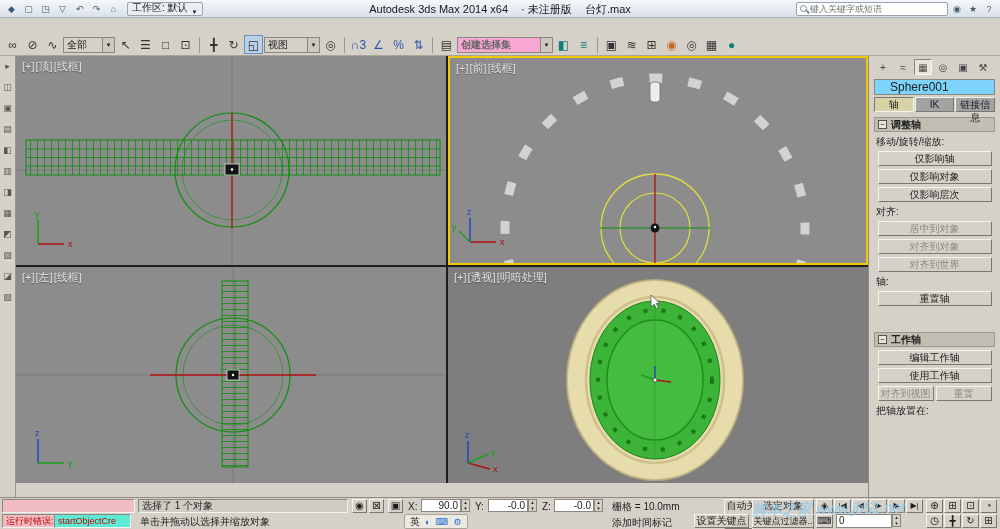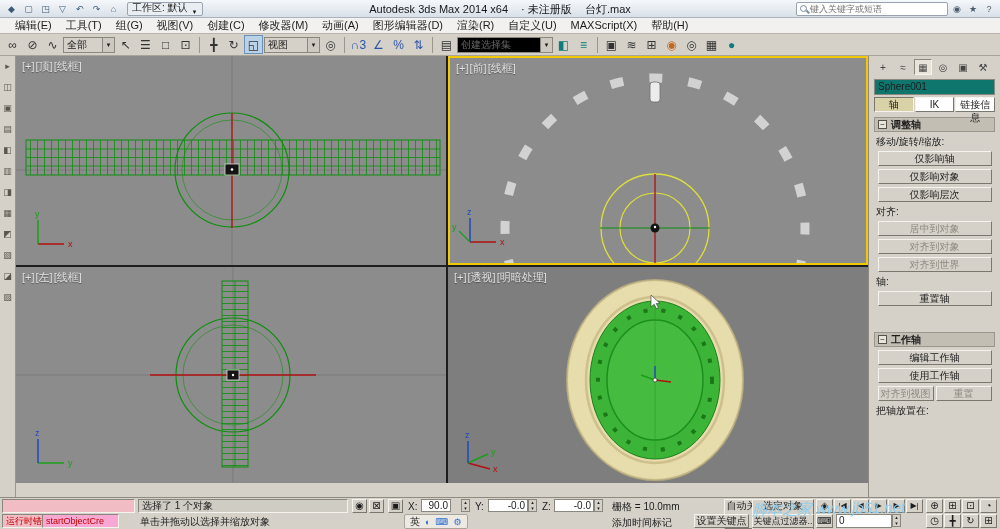--- a/index.html
+++ b/index.html
@@ -33,21 +33,21 @@
   
   .toolbar { position:absolute; left:0; top:34px; width:1000px; height:22px; background:#d5d1c9;
     border-bottom:1px solid #a8a49a; display:flex; align-items:center; padding:0 3px; gap:1px; }
   .tb-icon { width:19px; height:19px; border:1px solid transparent; display:flex; align-items:center;
     justify-content:center; font-size:12px; color:#333; flex:0 0 auto; }
   .tb-icon.c-blue { color:#2a55a8; } .tb-icon.c-teal { color:#0c7c7c; } .tb-icon.c-orange { color:#c06820; }
   .tb-icon.active { background:#bad2e8; border:1px solid #6a92b8; }
   .tb-sep { width:1px; height:16px; background:#9a968c; margin:0 3px; flex:0 0 auto; }
   .combo { height:16px; background:#d5d1c9; border:1px solid #8a877e; display:flex; align-items:center;
     font-size:10px; padding-left:3px; position:relative; flex:0 0 auto; }
-  .combo.white { background:#000000; }
+  .combo.white { background:#f9a8d4;font-weight:bold; }
   .combo .arrow { width:12px; height:14px; background:#cdc9c0; border-left:1px solid #8a877e;
     display:flex; align-items:center; justify-content:center; font-size:6px; margin-left:auto; }
 
   
   .leftdock { position:absolute; left:0; top:56px; width:16px; height:441px; background:#d5d1c9;
     border-right:1px solid #9a968c; display:flex; flex-direction:column; align-items:center; padding-top:4px; gap:9px; }
   .dock-icon { width:12px; height:12px; font-size:9px; line-height:12px; text-align:center; color:#5a564c; }
 
   
   .vp-wrap { position:absolute; left:16px; top:56px; width:852px; height:427px; background:#1e1e1e; }
@@ -59,24 +59,24 @@
   .vp-label { position:absolute; left:6px; top:3px; color:#e2e2e2; font-size:11px; z-index:5; text-shadow:0 1px 1px rgba(0,0,0,.4); }
   .vp-label span { margin-right:1px; }
   .viewport svg { position:absolute; left:0; top:0; }
 
   
   .cpanel { position:absolute; left:868px; top:56px; width:132px; height:441px; background:#d5d1c9;
     border-left:1px solid #8f8b81; padding:2px 5px; }
   .cp-tabs { display:flex; gap:2px; height:18px; align-items:center; }
   .cp-tab { width:18px; height:16px; text-align:center; font-size:10px; line-height:15px; color:#444; border:1px solid transparent; }
   .cp-tab.active { background:#e8e4da; border:1px solid; border-color:#8a877e #f5f3ee #f5f3ee #8a877e; }
-  .cp-name { height:16px; background:#0f766e; border:1px solid #8a877e; font-size:10px; line-height:14px; padding:0 3px; margin:3px 0 2px; }
+  .cp-name { height:16px; background:#7dd3fc; border:1px solid #8a877e; font-size:12px; line-height:14px; padding:0 15px; margin:3px 0 2px; }
   .cp-subtabs { display:flex; gap:1px; margin:2px 0 2px; }
   .cp-subtab { flex:1; height:15px; line-height:13px; text-align:center; font-size:10px; border:1px solid;
-    border-color:#f5f3ee #7a776e #7a776e #f5f3ee; background:#ffffff; }
+    border-color:#f5f3ee #7a776e #7a776e #f5f3ee; background:#a3a3a3; }
   .cp-subtab.active { background:#d9d2a6; border-color:#7a776e #f5f3ee #f5f3ee #7a776e; }
   .rollout { height:15px; background:#c2beb4; border:1px solid #9a968c; display:flex; align-items:center;
     font-size:10px; font-weight:bold; margin:5px 0 3px; padding:0 3px; gap:4px; }
   .rollout .minus { width:9px; height:9px; border:1px solid #55524a; background:#e8e5dd; font-size:8px;
     line-height:7px; text-align:center; font-weight:normal; }
   .cp-label { font-size:10px; margin:3px 0 2px 2px; }
   .cp-btn { display:block; width:114px; margin:0 auto 3px; height:15px; line-height:13px; text-align:center;
     font-size:10px; border:1px solid; border-color:#f5f3ee #7a776e #7a776e #f5f3ee; background:#d5d1c9; }
   .cp-btn.disabled { color:#8e8a80; }
   .cp-row { display:flex; width:114px; margin:0 auto 3px; gap:2px; }
@@ -135,34 +135,20 @@
     </div>
     <div class="search-box">
       <span class="lens"></span>
       <input placeholder="键入关键字或短语" style="">
     </div>
     <span class="info-icon">◉</span>
     <span class="info-icon">★</span>
     <span class="info-icon">?</span>
   </div>
 
-  <div class="menubar">
-    <span class="menu-item">编辑(E)</span>
-    <span class="menu-item">工具(T)</span>
-    <span class="menu-item">组(G)</span>
-    <span class="menu-item">视图(V)</span>
-    <span class="menu-item">创建(C)</span>
-    <span class="menu-item">修改器(M)</span>
-    <span class="menu-item">动画(A)</span>
-    <span class="menu-item">图形编辑器(D)</span>
-    <span class="menu-item">渲染(R)</span>
-    <span class="menu-item">自定义(U)</span>
-    <span class="menu-item">MAXScript(X)</span>
-    <span class="menu-item">帮助(H)</span>
-  </div>
 
   <div class="toolbar">
     <span class="tb-icon">∞</span>
     <span class="tb-icon">⊘</span>
     <span class="tb-icon">∿</span>
     <div class="combo" style="width:52px">
       <span>全部</span>
       <span class="arrow">▼</span>
     </div>
     <span class="tb-icon">↖</span>
@@ -374,31 +360,31 @@
       <div class="cp-btn disabled">对齐到视图</div>
       <div class="cp-btn disabled">重置</div>
     </div>
     <div class="cp-label">把轴放置在:</div>
   </div>
 
 
   <div class="statusbar">
     <div class="abs sunken pink" style="left:2px;top:1px;width:133px;height:14px"></div>
     <div class="abs sunken pink red-text" style="left:2px;top:16px;width:56px;height:14px;font-size:9px">运行时错误:</div>
-    <div class="abs sunken red-text" style="left:42px;top:16px;width:77px;height:14px;background:#f9a8d4;font-size:9px">startObjectCre</div>
+    <div class="abs sunken red-text" style="left:54px;top:16px;width:77px;height:14px;background:#5eead4;font-size:9px">startObjectCre</div>
 
     <div class="abs sunken" style="left:138px;top:1px;width:210px;height:14px">选择了 1 个对象</div>
     <div class="abs flat" style="left:140px;top:17px;width:210px;height:14px">单击并拖动以选择并缩放对象</div>
 
     <div class="abs btn3d sb-icon" style="left:352px;top:1px;width:15px;height:14px">◉</div>
     <div class="abs btn3d sb-icon" style="left:369px;top:1px;width:15px;height:14px">⊠</div>
     <div class="abs btn3d sb-icon" style="left:388px;top:1px;width:15px;height:14px">▣</div>
 
     <span class="abs flat" style="left:408px;top:2px">X:</span>
-    <div class="abs numfield" style="left:421px;top:1px;width:30px;height:13px">90.0</div>
+    <div class="abs numfield" style="left:421px;top:1px;width:40px;height:13px">90.0</div>
     <span class="abs spin" style="left:461px;top:1px">
         <span>▴</span>
         <span>▾</span>
       </span>
     <span class="abs flat" style="left:475px;top:2px">Y:</span>
     <div class="abs numfield" style="left:488px;top:1px;width:40px;height:13px">-0.0</div>
     <span class="abs spin" style="left:528px;top:1px">
         <span>▴</span>
         <span>▾</span>
       </span>

